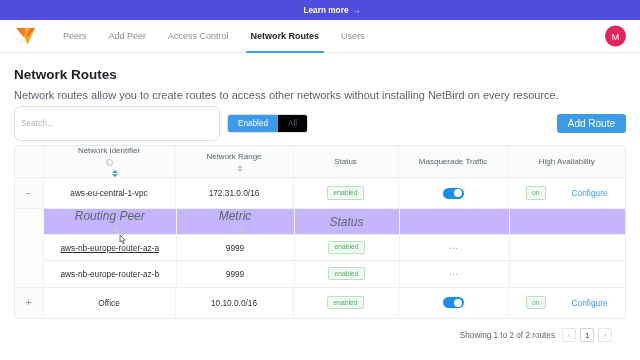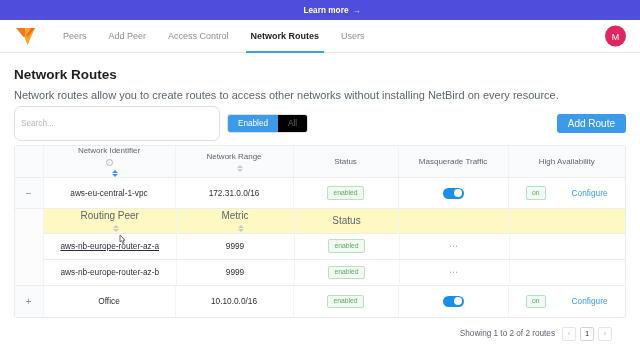--- a/index.html
+++ b/index.html
@@ -220,23 +220,24 @@
   .link { color: #3c9ae8; font-size: 8.3px; cursor: pointer; }
 
   
   .nested-row > td { padding: 0; background: #fcfcfd; border-right: none; }
   .nested {
     margin: 0 0 0 28px;
     border-left: 1px solid #f1f3f5;
   }
   .nested table { width: 100%; }
   .nested thead th {
-    background: #fef9c3;
+    background: #c4b5fd;
     height: 24px;
-    font-size: 10px;
+    font-size: 12px;
+    font-style: italic;
   }
   .nested tbody td { height: 26px; background: #fff; }
   .peer-link {
     color: #2b3036;
     text-decoration: underline;
     cursor: pointer;
   }
   .dots { color: #8a8f98; letter-spacing: 1px; font-size: 9px; }
 
   

